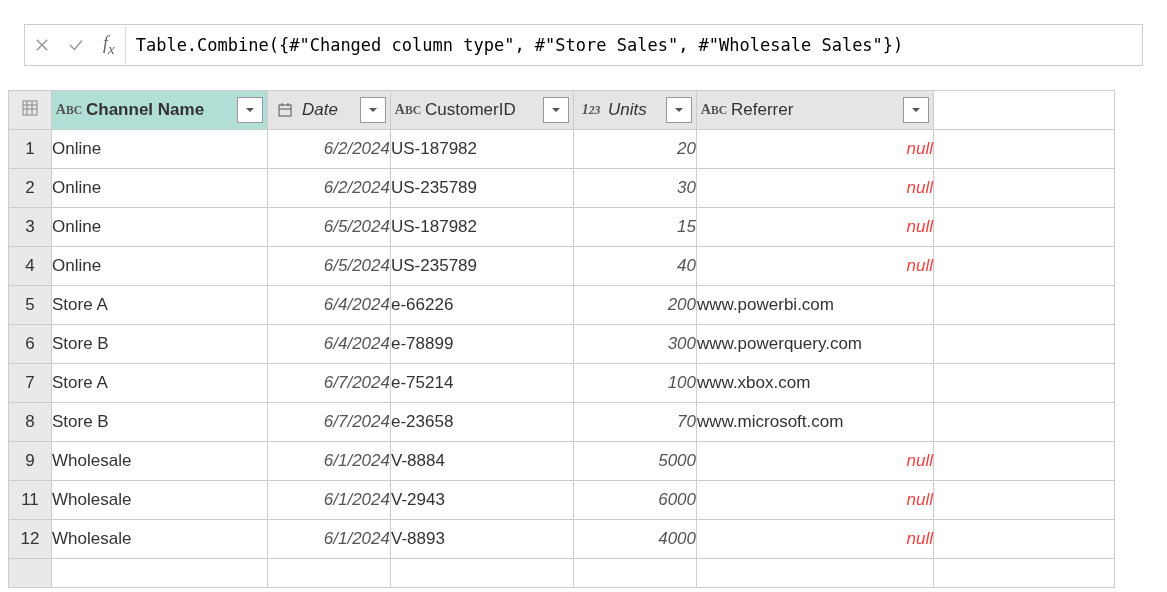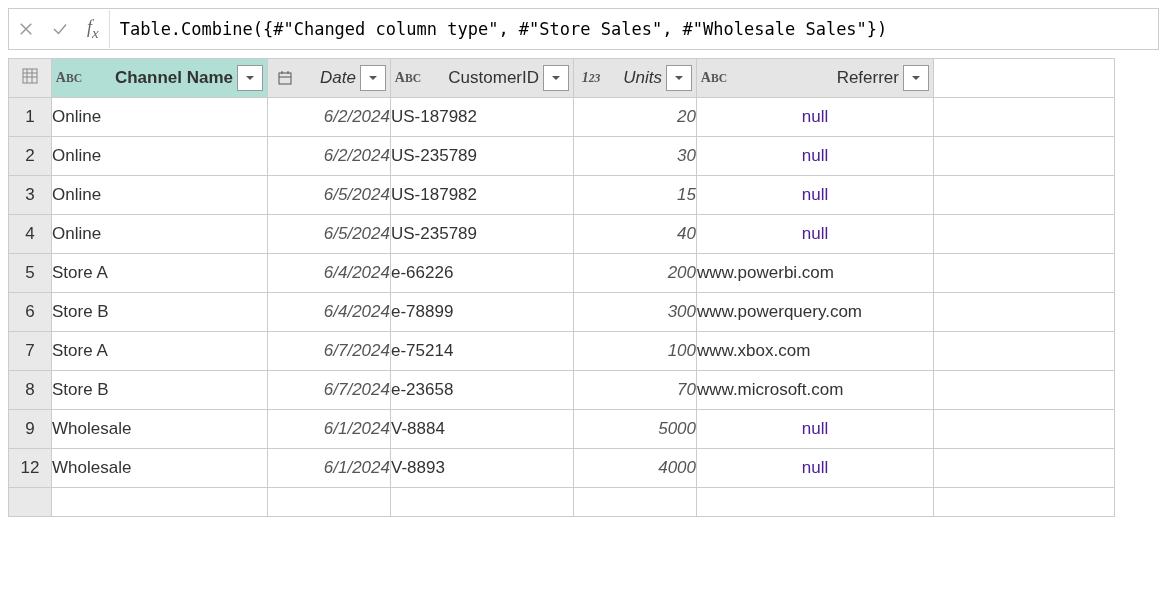--- a/index.html
+++ b/index.html
@@ -1,38 +1,38 @@
 <!DOCTYPE html>
 <html><head>
 <meta charset="utf-8">
 <style>
 body{margin:0;font-family:"Segoe UI",Tahoma,sans-serif;font-size:14px;color:#333;background:#fff;width:1167px}
-.formula-bar{display:flex;align-items:center;border:1px solid #ccc;background:#fff;height:40px;margin:8px}
+.formula-bar{display:flex;align-items:center;border:1px solid #ccc;background:#fff;height:40px;margin:24px}
 .fb-btn{width:34px;height:40px;display:flex;align-items:center;justify-content:center;color:#888}
 .fb-btn svg{width:18px;height:18px}
 .fx{font-style:italic;font-family:Georgia,serif;font-size:18px;color:#666;margin:0 10px}
 .fb-input{flex:1;border:none;outline:none;font-family:Consolas,monospace;font-size:17px;padding:4px 10px;border-left:1px solid #ddd;height:30px}
 .grid{border-collapse:collapse;margin:0 8px;border:1px solid #b0b0b0}
 .grid td,.grid th{border:1px solid #ccc;padding:0;height:38px;font-size:17px}
 .corner{width:42px;background:#e9e9e9}
 .rownum{width:42px;text-align:center;background:#e9e9e9;color:#333}
 .hdr{background:#e5e5e5;position:relative}
 .hdr.selected{background:#B2DFD5}
 .hdr-inner{display:flex;align-items:center;padding:0 4px;height:38px}
 .type-ic{width:26px;display:flex;justify-content:center;align-items:center;margin-right:4px}
-.colname{flex:1;font-weight:normal;color:#333;text-align:right}
+.colname{flex:1;font-weight:normal;color:#333;text-align:left}
 .hdr.selected .colname{font-weight:600}
 .filter-btn{width:24px;height:24px;border:1px solid #999;background:#fff;display:flex;align-items:center;justify-content:center;margin-left:4px}
 .cell{padding:0 8px}
 .c-channel{width:215px}
 .c-date{width:122px;text-align:right;font-style:italic;color:#555}
 .c-cust{width:182px}
 .c-units{width:122px;text-align:right;font-style:italic;color:#555}
 .c-ref{width:236px}
-.null{text-align:center;color:#4c1d95}
+.null{text-align:right;font-style:italic;color:#ef4444}
 .empty-end{width:180px;border-left:none;border-right:none}
 thead .empty-end{border-bottom:1px solid #ccc}
 .empty-row td{height:28px}
 .abc-icon{font-family:Georgia,serif;font-size:14px;color:#555}
 </style>
 </head>
 <body>
 
 <div class="formula-bar">
   <div class="fb-btn">
@@ -202,20 +202,29 @@
       <tr>
         <td class="rownum">9</td>
         <td class="cell c-channel">Wholesale</td>
         <td class="cell c-date">6/1/2024</td>
         <td class="cell c-cust">V-8884</td>
         <td class="cell c-units">5000</td>
         <td class="cell c-ref null">null</td>
         <td class="empty-end"></td>
       </tr>
       <tr>
+        <td class="rownum">11</td>
+        <td class="cell c-channel">Wholesale</td>
+        <td class="cell c-date">6/1/2024</td>
+        <td class="cell c-cust">V-2943</td>
+        <td class="cell c-units">6000</td>
+        <td class="cell c-ref null">null</td>
+        <td class="empty-end"></td>
+      </tr>
+      <tr>
         <td class="rownum">12</td>
         <td class="cell c-channel">Wholesale</td>
         <td class="cell c-date">6/1/2024</td>
         <td class="cell c-cust">V-8893</td>
         <td class="cell c-units">4000</td>
         <td class="cell c-ref null">null</td>
         <td class="empty-end"></td>
       </tr>
       <tr class="empty-row">
         <td class="rownum"></td>

